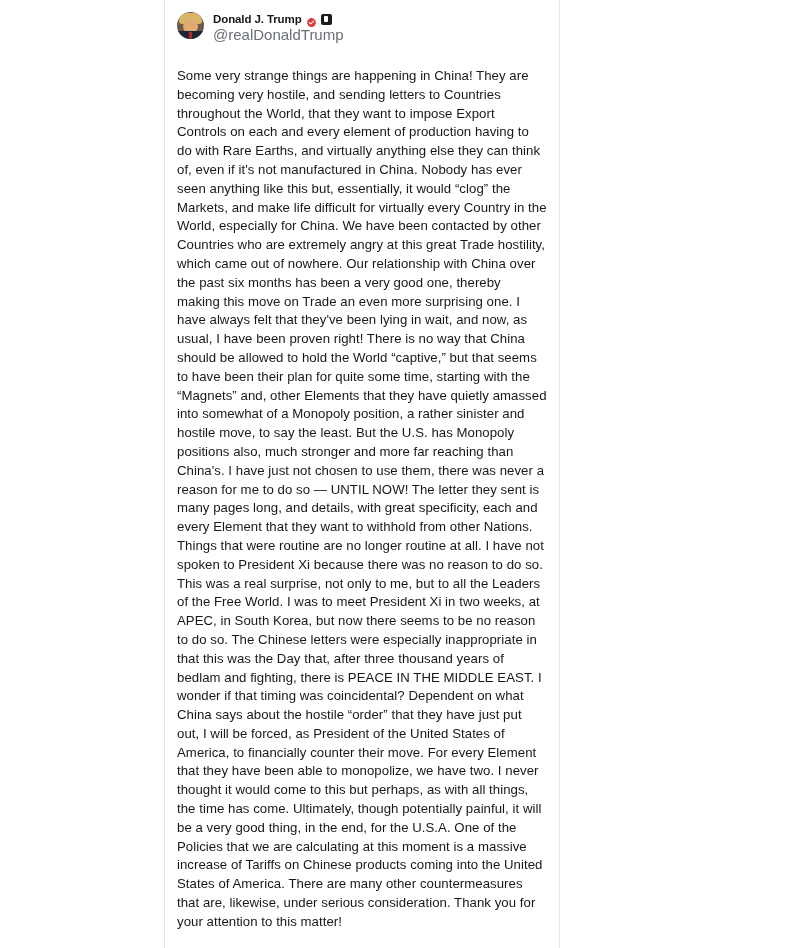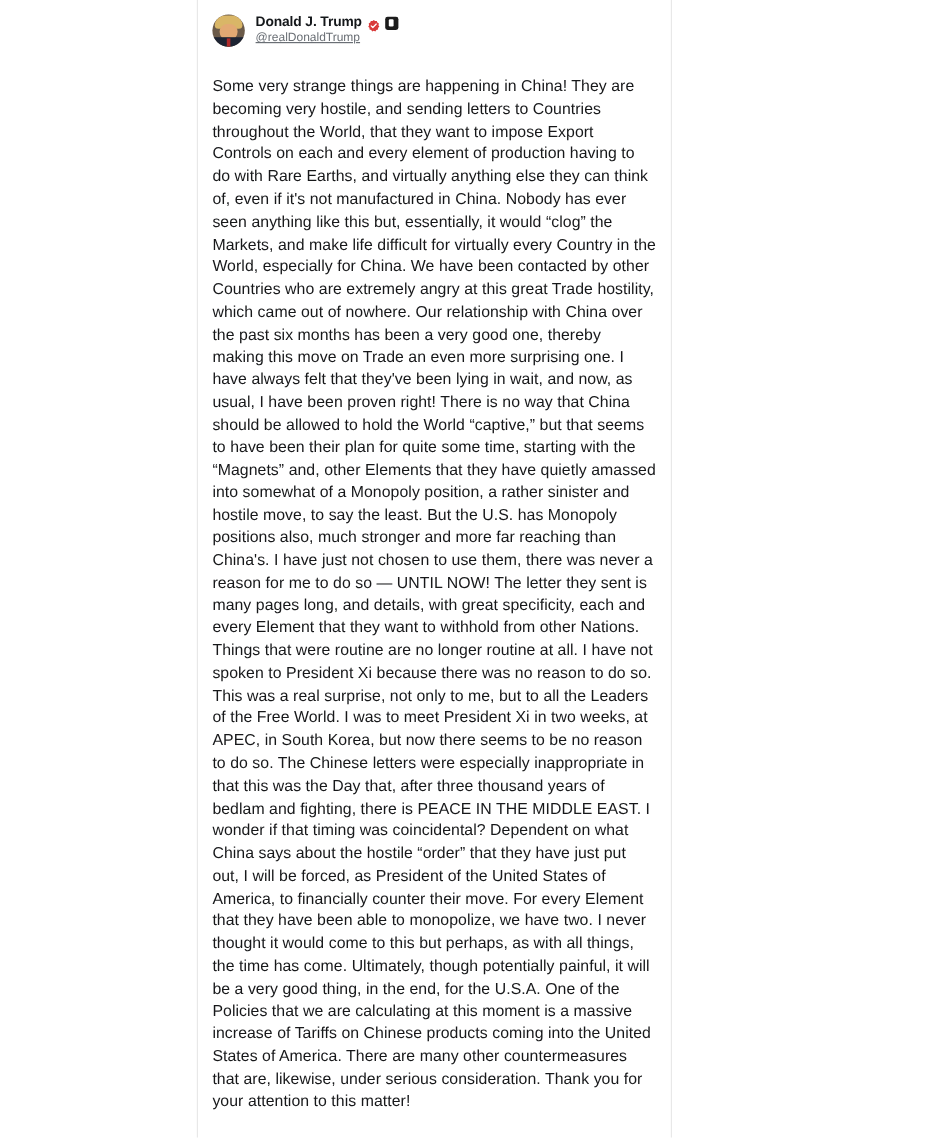--- a/index.html
+++ b/index.html
@@ -109,23 +109,22 @@
     content: "";
     position: absolute;
     left: 3px;
     top: 2.5px;
     width: 4px;
     height: 6px;
     background: #ffffff;
     border-radius: 1px;
   }
   .handle {
-    font-size: 10px;
+    font-size: 15px;
     color: #6a6f75;
-    text-decoration: underline;
   }
   .post-body {
     margin-top: 24px;
     font-size: 13.2px;
     line-height: 18.8px;
     color: #17181a;
     letter-spacing: 0.05px;
   }
   .post-signature {
     margin-top: 22px;

